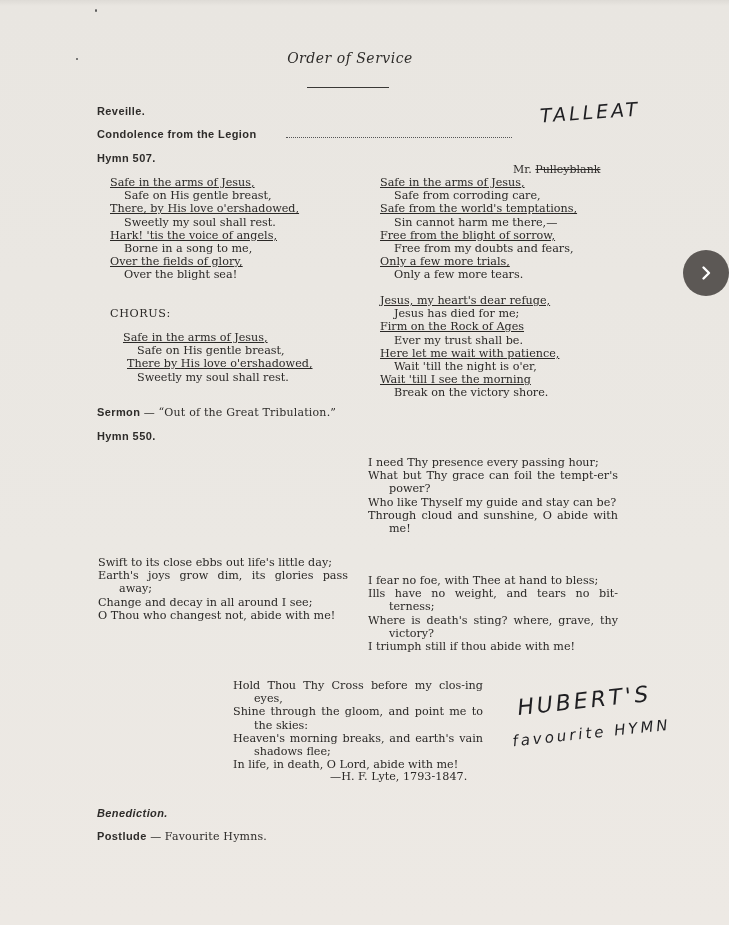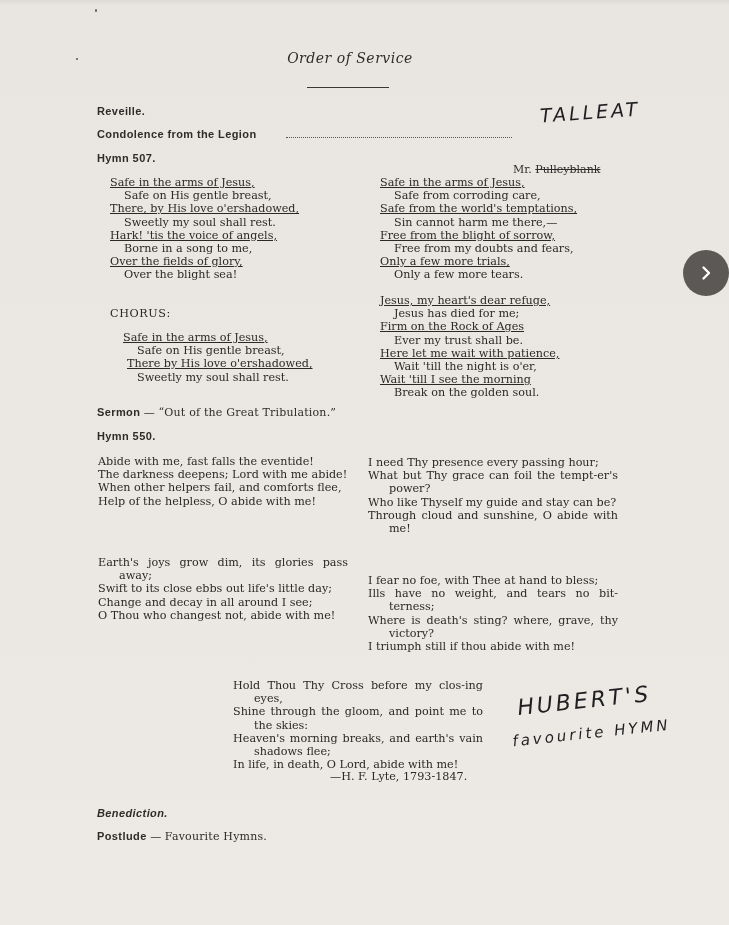--- a/index.html
+++ b/index.html
@@ -108,40 +108,34 @@
   </div>
 
   <div class="verse" style="left:380px;top:294px;">
     <span class="l">Jesus, my heart's dear refuge,</span>
     <span class="i">Jesus has died for me;</span>
     <span class="l">Firm on the Rock of Ages</span>
     <span class="i">Ever my trust shall be.</span>
     <span class="l">Here let me wait with patience,</span>
     <span class="i">Wait 'till the night is o'er,</span>
     <span class="l">Wait 'till I see the morning</span>
-    <span class="i">Break on the golden soul.</span>
+    <span class="i">Break on the victory shore.</span>
   </div>
 
   <div class="sans" style="left:97px;top:406px;">
     <span>Sermon</span>
     <span class="serif">—</span>
     <span class="serif">“Out of the Great Tribulation.”</span>
   </div>
 
   <div class="sans" style="left:97px;top:430px;">Hymn 550.</div>
 
-  <div class="wrapverse" style="left:98px;top:455px;width:250px;">
-    <span class="l">Abide with me, fast falls the eventide!</span>
-    <span class="l">The darkness deepens; Lord with me abide!</span>
-    <span class="l">When other helpers fail, and comforts flee,</span>
-    <span class="l">Help of the helpless, O abide with me!</span>
-  </div>
   <div class="wrapverse" style="left:98px;top:556px;width:250px;">
+    <span class="l">Swift to its close ebbs out life's little day;</span>
     <span class="l">Earth's joys grow dim, its glories pass away;</span>
-    <span class="l">Swift to its close ebbs out life's little day;</span>
     <span class="l">Change and decay in all around I see;</span>
     <span class="l">O Thou who changest not, abide with me!</span>
   </div>
 
   <div class="wrapverse" style="left:368px;top:456px;width:250px;">
     <span class="l">I need Thy presence every passing hour;</span>
     <span class="l">What but Thy grace can foil the tempt-er's power?</span>
     <span class="l">Who like Thyself my guide and stay can be?</span>
     <span class="l">Through cloud and sunshine, O abide with me!</span>
   </div>

